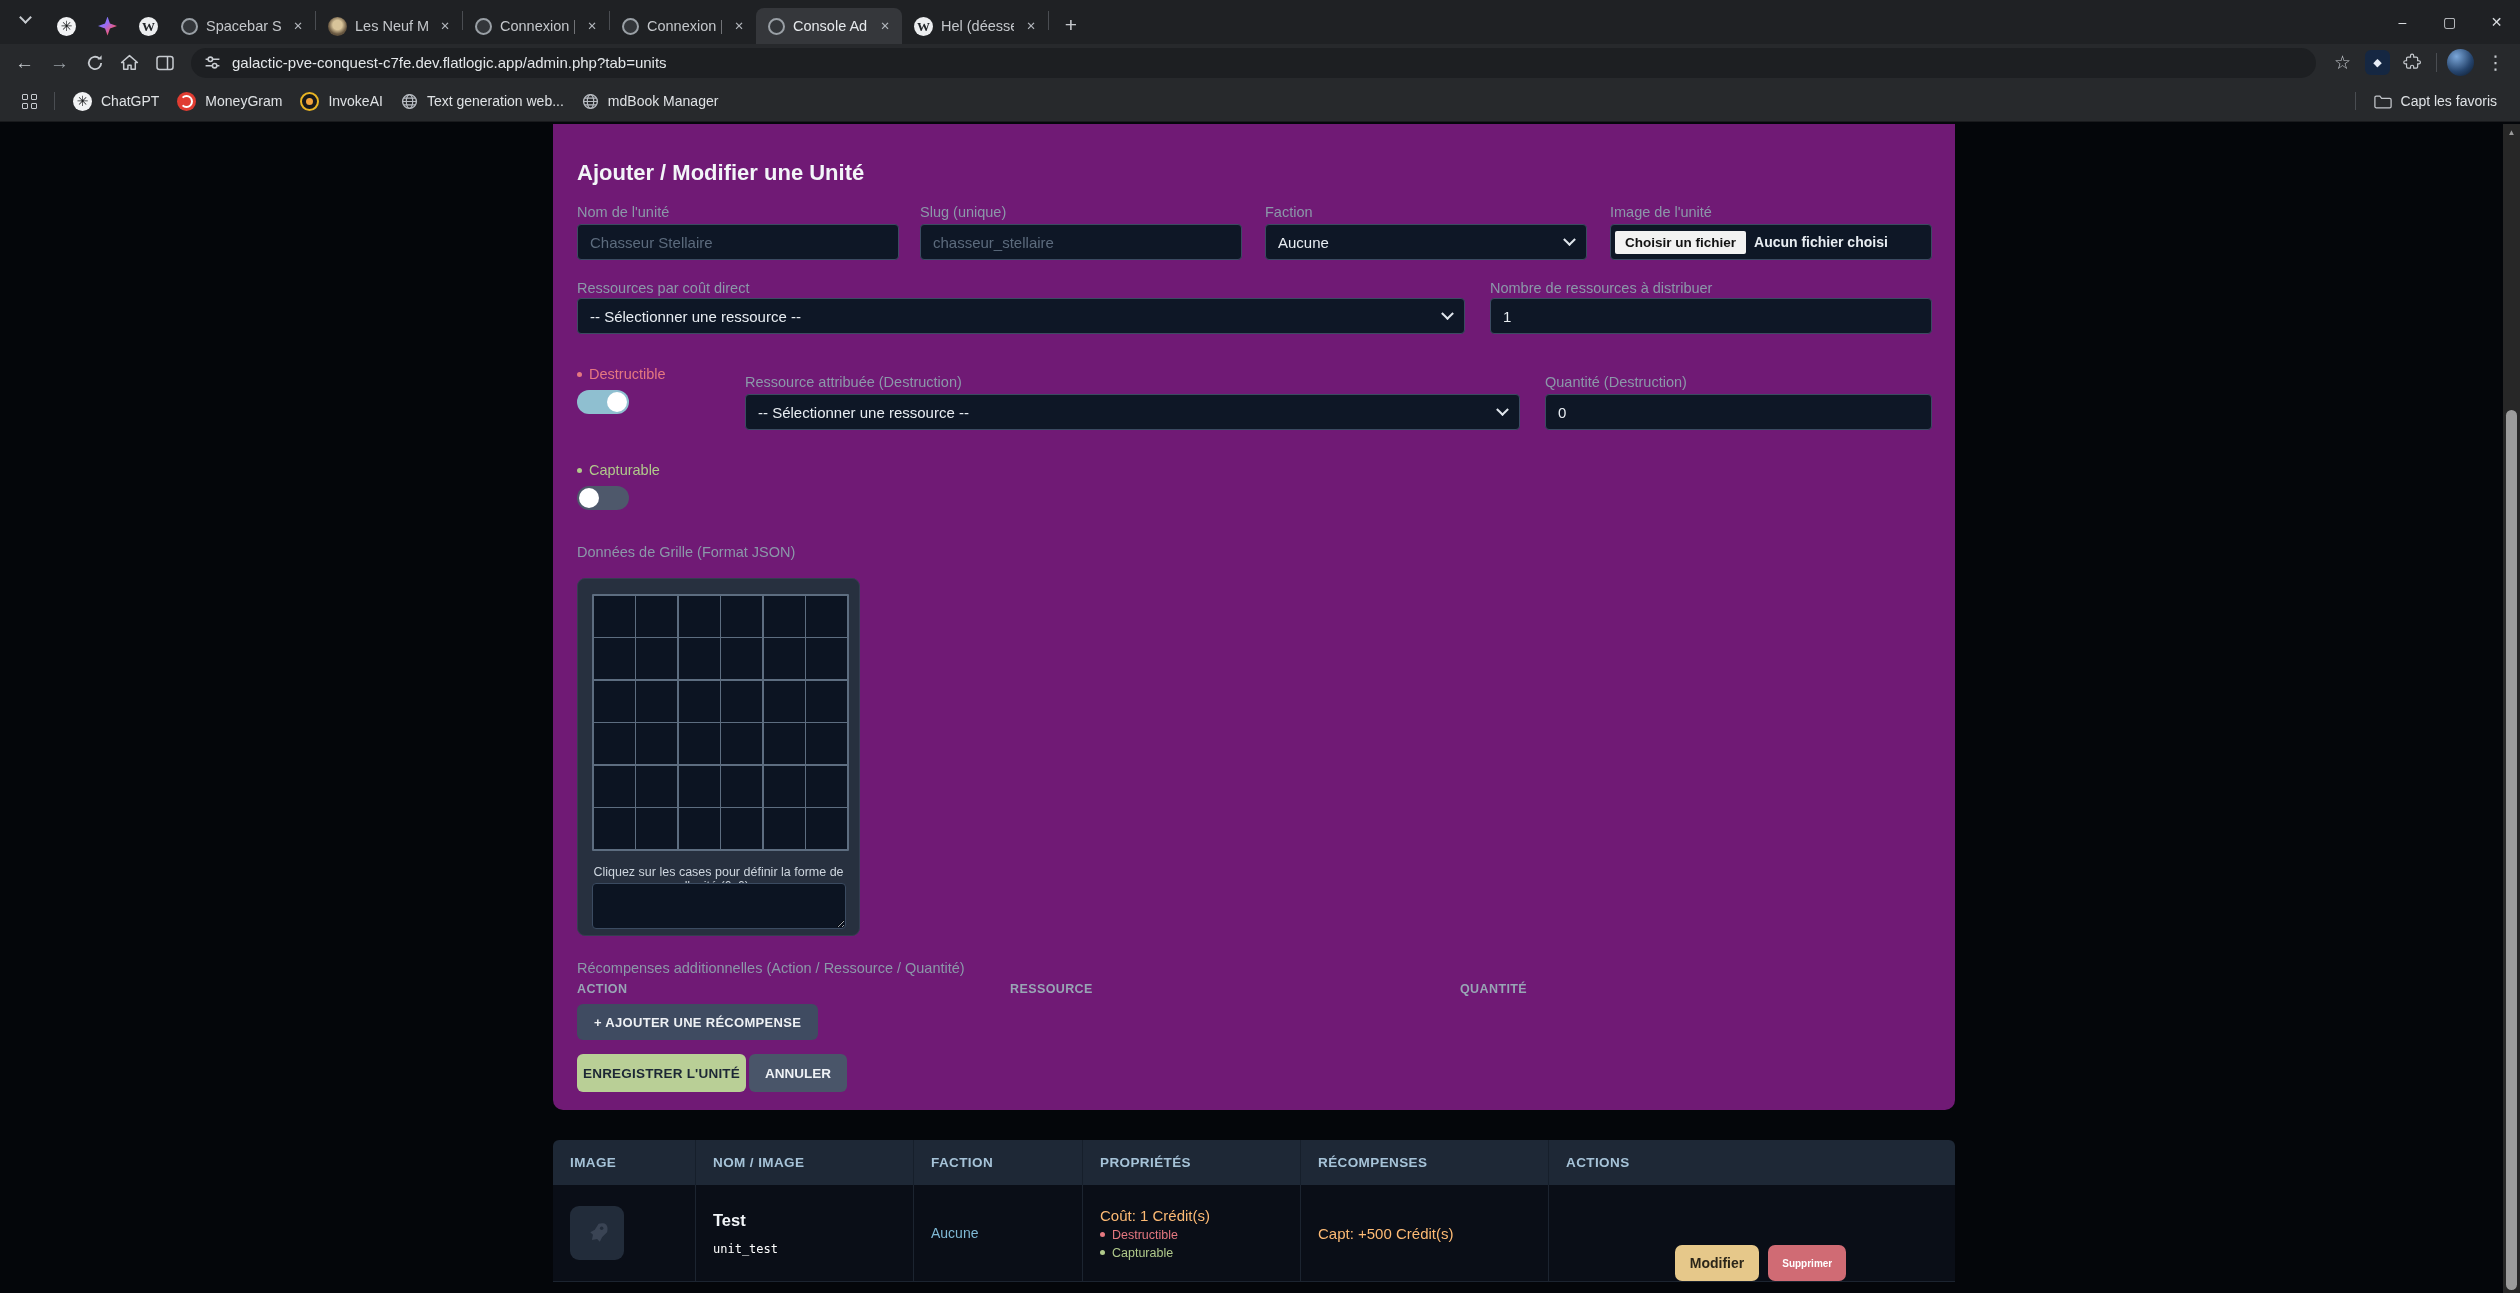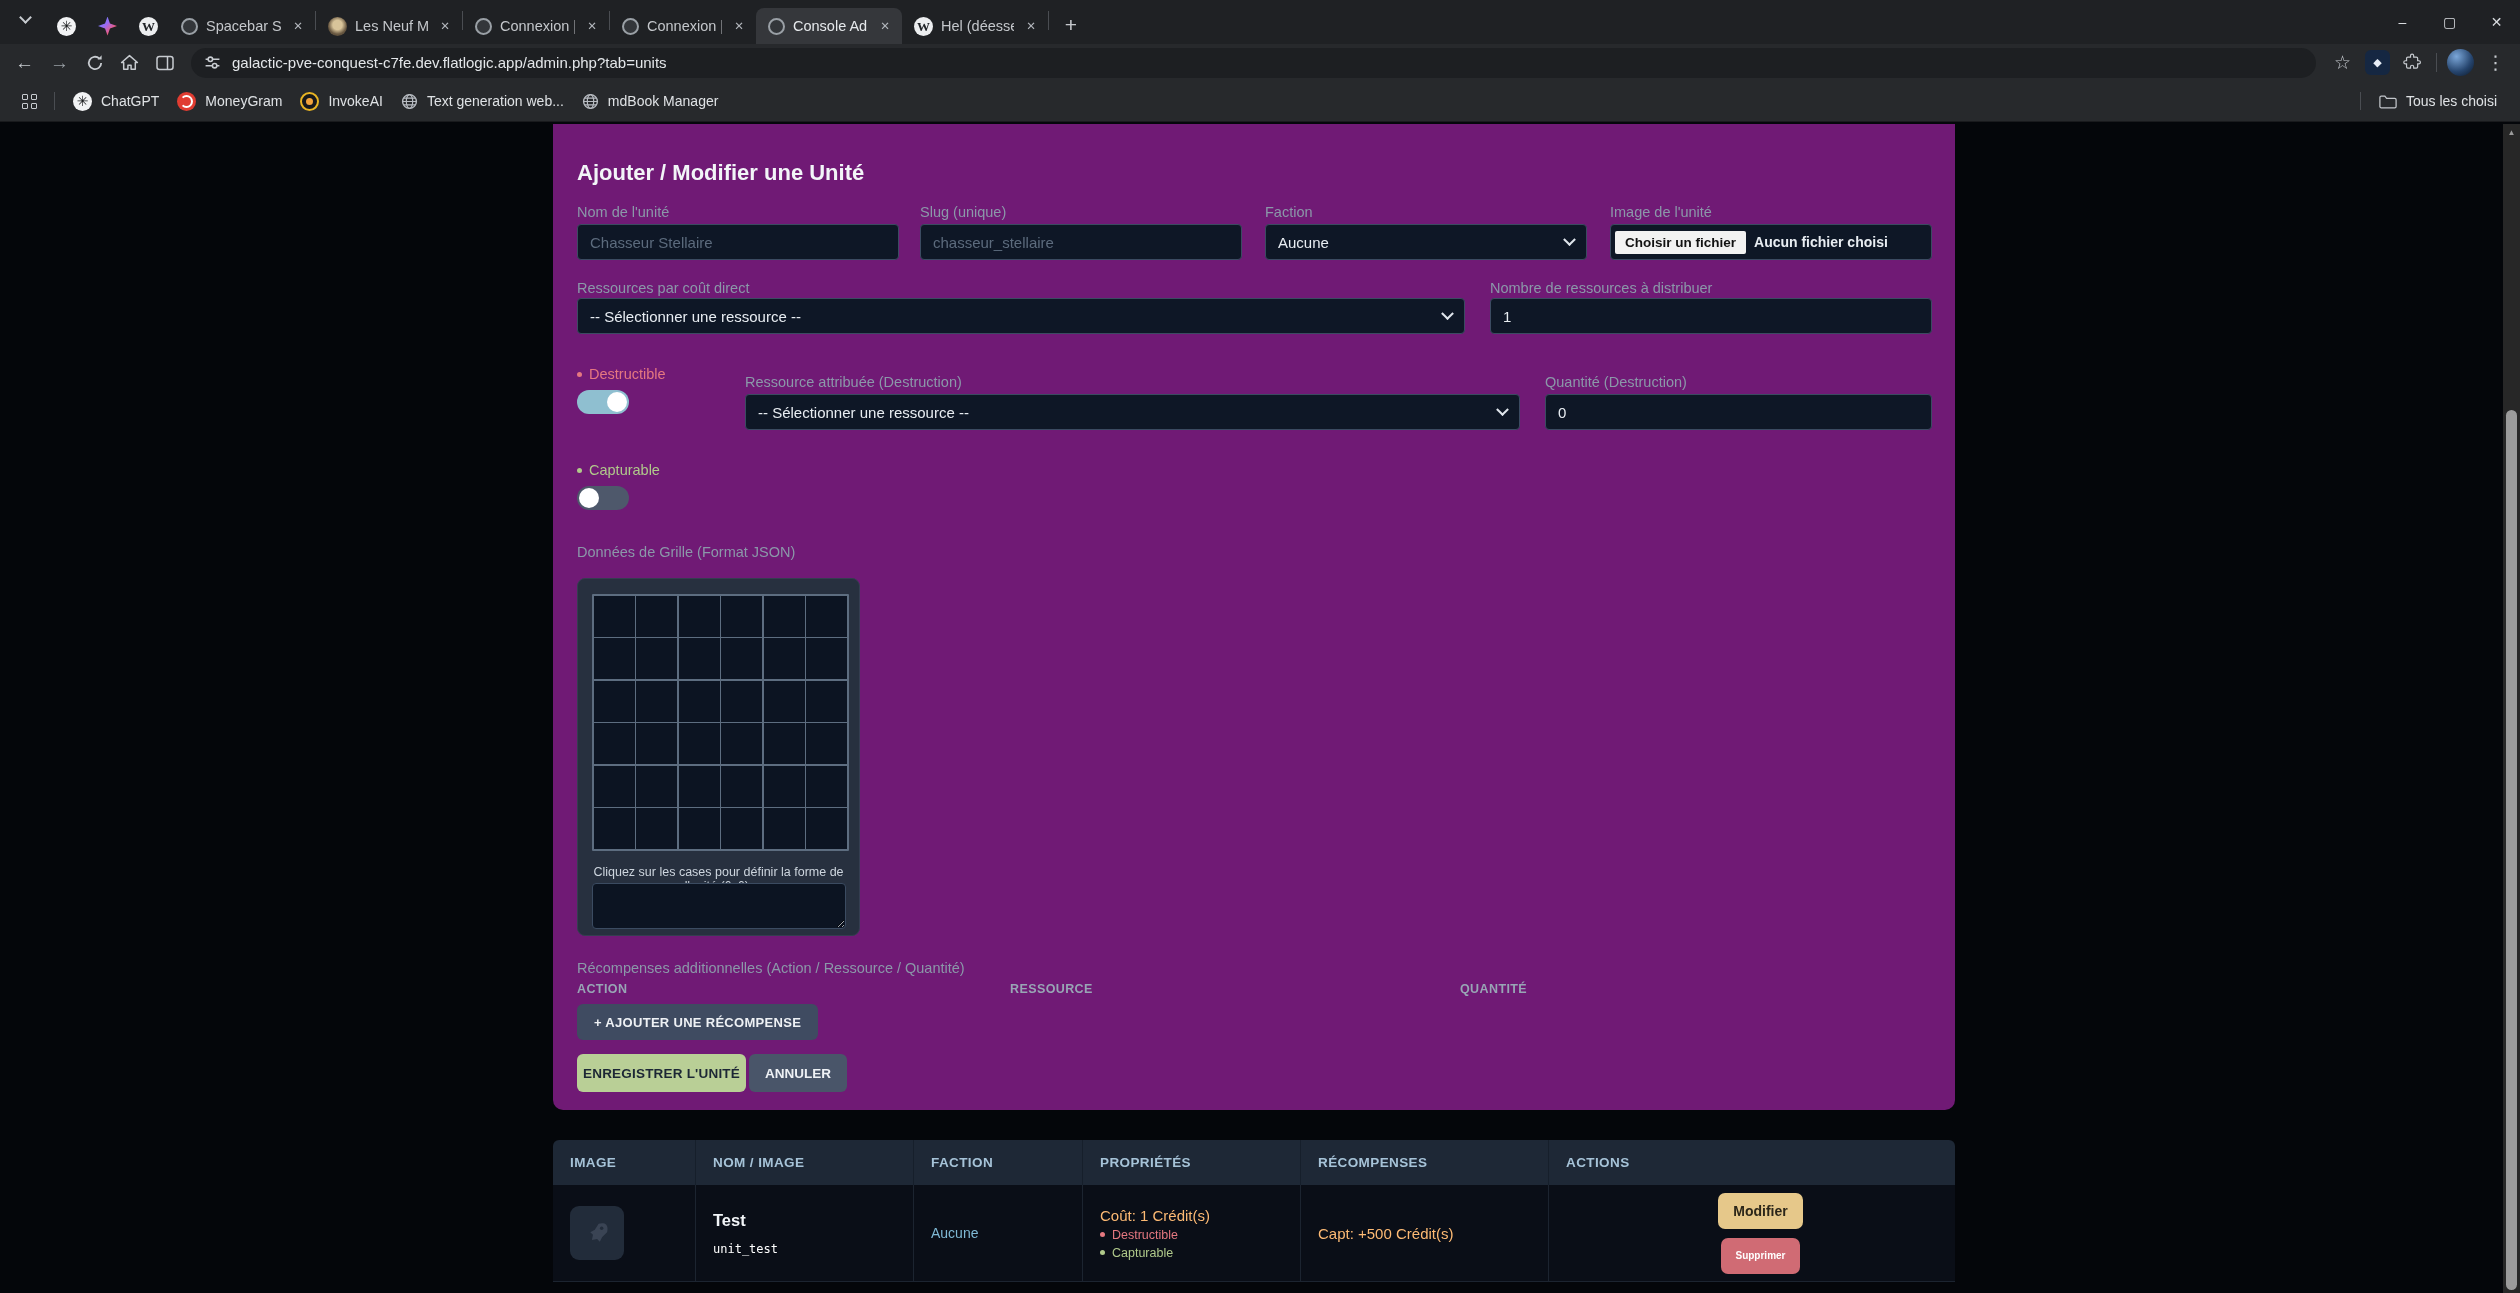--- a/index.html
+++ b/index.html
@@ -85,21 +85,21 @@
   .th:first-child{border-left:none}
   .trow{background:#0a0e17;height:97px;border-bottom:1px solid #1c2430}
   .td{border-left:1px solid #1c2430;padding-left:17px;display:flex;flex-direction:column;justify-content:center;gap:4px}
   .td:first-child{border-left:none}
   .imgph{width:54px;height:54px;border-radius:9px;background:#222c3a;display:flex;align-items:center;justify-content:center}
   .uname{font-size:16.5px;font-weight:bold;color:#f2f5f8}
   .uslug{font-size:12px;color:#ffffff;font-family:"DejaVu Sans Mono",monospace;margin-top:8px}
   .ufaction{font-size:14px;color:#7fb8d4}
   .small{font-size:15px;color:#fdba74}
   .propline{font-size:12.5px;display:flex;align-items:center}
-  .td-actions{flex-direction:column;align-items:center;gap:9px}
+  .td-actions{flex-direction:row;align-items:flex-end;gap:9px}
   .btn-edit{background:#e6c88a;color:#2b2619;font-size:14px;height:36px;padding:0 15px;border-radius:7px}
   .btn-del{background:#d06b74;color:#fff;font-size:10px;height:36px;padding:0 14px;border-radius:7px}
 
   .scrollbar{position:absolute;top:2px;right:0;width:17px;bottom:0;background:#272727}
   .sb-arrow{position:absolute;left:0;width:17px;height:16px;color:#9b9b9b;font-size:8px;display:flex;align-items:center;justify-content:center}
   .sb-thumb{position:absolute;left:3px;width:11px;top:286px;bottom:3px;background:#9b9b9b;border-radius:6px}
 </style>
 </head>
 <body>
 
@@ -239,21 +239,21 @@
         <path d="M1.5 8h13M2.3 4.8h11.4M2.3 11.2h11.4" stroke="#b8bcc2" stroke-width="1.1" fill="none"></path>
       </svg>
     <span>mdBook Manager</span>
   </div>
   <span class="spacer"></span>
   <span class="bsep"></span>
   <div class="bm">
     <svg width="18" height="15" viewBox="0 0 20 16">
         <path d="M1 3.5C1 2.7 1.7 2 2.5 2h4l2 2.5h9A1.5 1.5 0 0 1 19 6v7.5A1.5 1.5 0 0 1 17.5 15h-15A1.5 1.5 0 0 1 1 13.5z" fill="none" stroke="#c3c6cb" stroke-width="1.4"></path>
       </svg>
-    <span>Tous les choisi</span>
+    <span>Capt les favoris</span>
   </div>
 </div>
 
 <div class="content">
 
   <div class="panel">
     <div class="abs ptitle" style="left:24px;top:36px">Ajouter / Modifier une Unité</div>
 
     <div class="abs flabel" style="left:24px;top:80px">Nom de l'unité</div>
     <div class="abs" style="left:24px;top:100px;width:322px">

